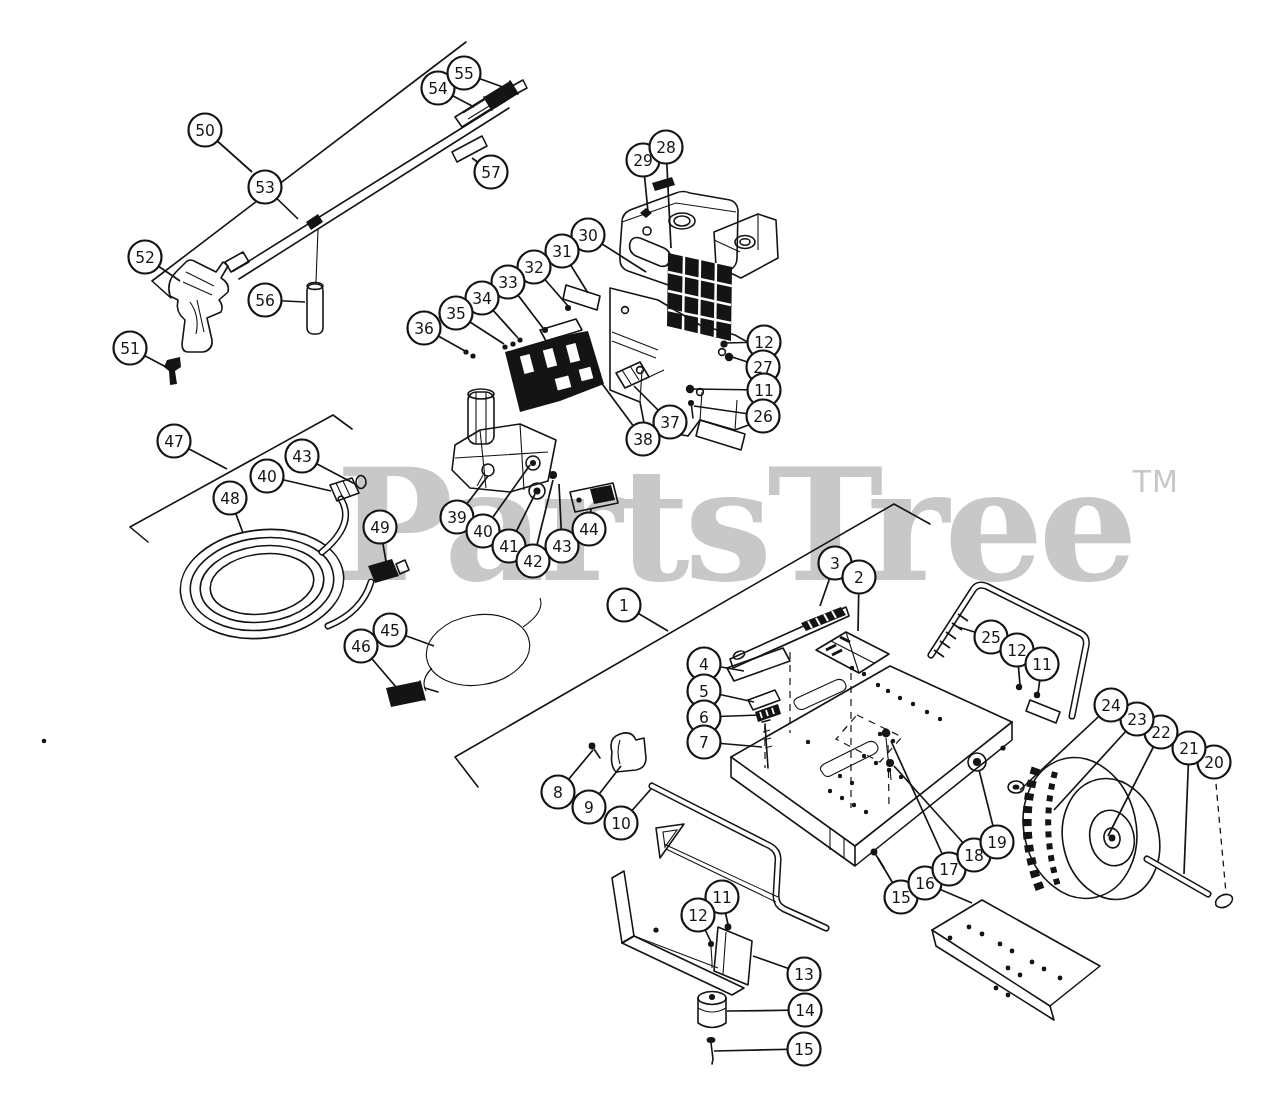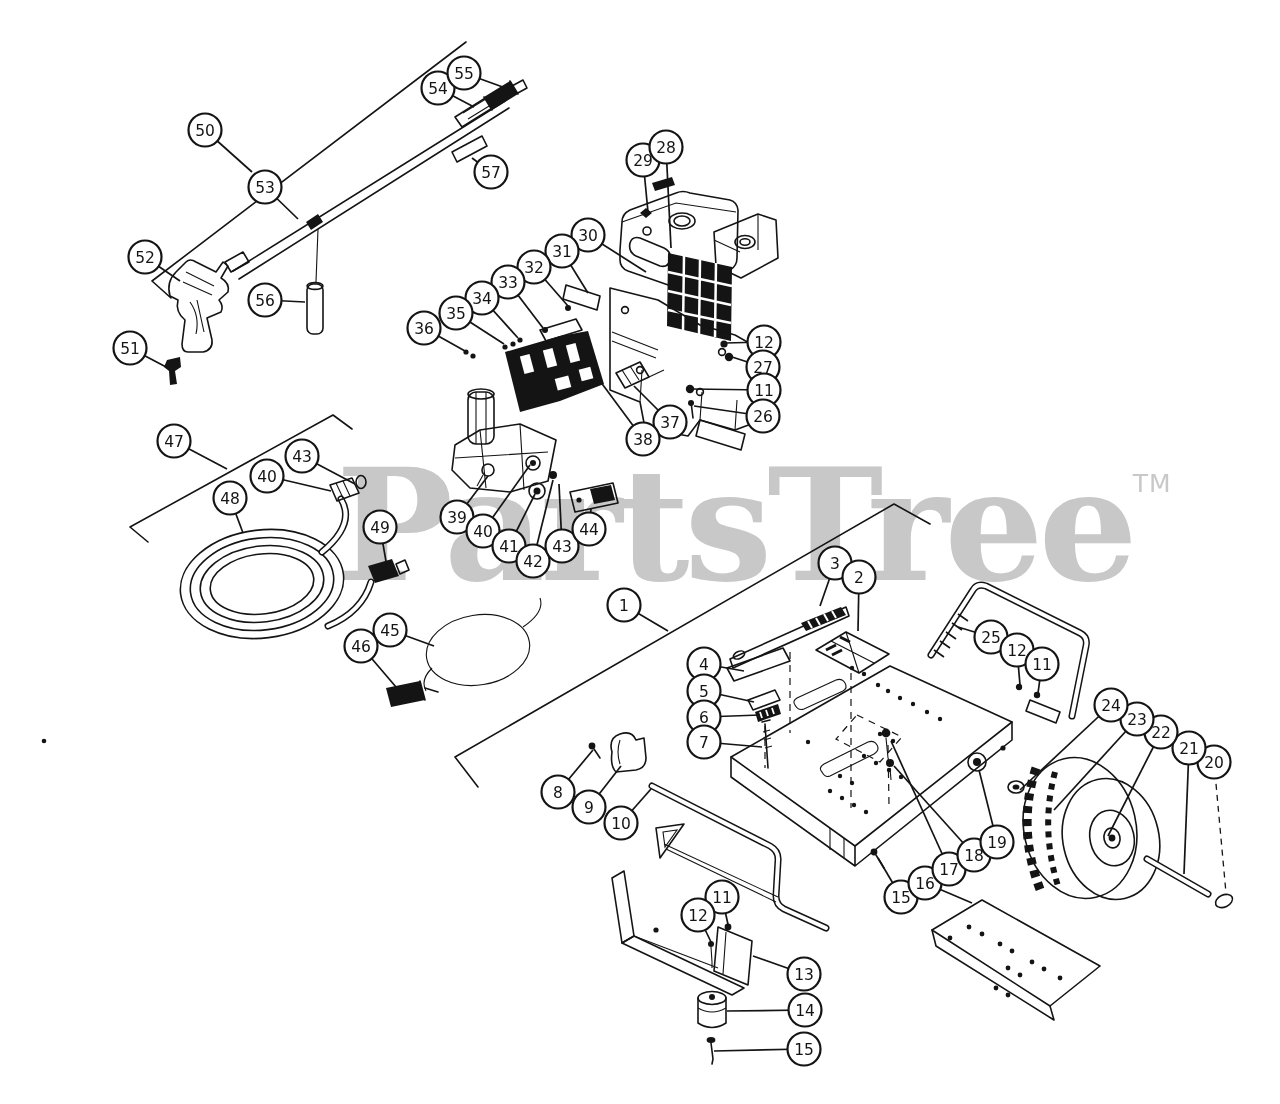--- a/index.html
+++ b/index.html
@@ -2,21 +2,21 @@
 <html><head>
 <meta charset="utf-8">
 <style>
   html,body{margin:0;padding:0;background:#ffffff;}
   #stage{position:relative;width:1280px;height:1104px;background:#fff;overflow:hidden;
          font-family:"Liberation Sans",sans-serif;}
   #watermark{position:absolute;left:336px;top:448px;z-index:1;
              font-family:"DejaVu Serif",serif;font-weight:bold;
              font-size:156px;letter-spacing:-5px;color:#c8c8c8;line-height:1;
              user-select:none;white-space:nowrap;}
-  #watermark .tm{font-size:25px;letter-spacing:1px;vertical-align:88px;color:#c8c8c8;
+  #watermark .tm{font-size:30px;letter-spacing:1px;vertical-align:88px;color:#c8c8c8;
                  font-family:"DejaVu Sans",sans-serif;font-weight:normal;}
   svg#diagram{position:absolute;left:0;top:0;z-index:2;}
   svg#diagram *{vector-effect:non-scaling-stroke;}
   .ln{stroke:#141414;stroke-width:1.6;fill:none;stroke-linecap:round;stroke-linejoin:round;}
   .thin{stroke:#141414;stroke-width:1.1;fill:none;}
   .fill{fill:#141414;stroke:none;}
   .wfill{fill:#ffffff;stroke:none;}
   .dash{stroke:#141414;stroke-width:1.2;fill:none;stroke-dasharray:7 6;}
   .tube{stroke:#141414;stroke-width:7;fill:none;stroke-linecap:round;stroke-linejoin:round;}
   .tubein{stroke:#ffffff;stroke-width:4;fill:none;stroke-linecap:round;stroke-linejoin:round;}

